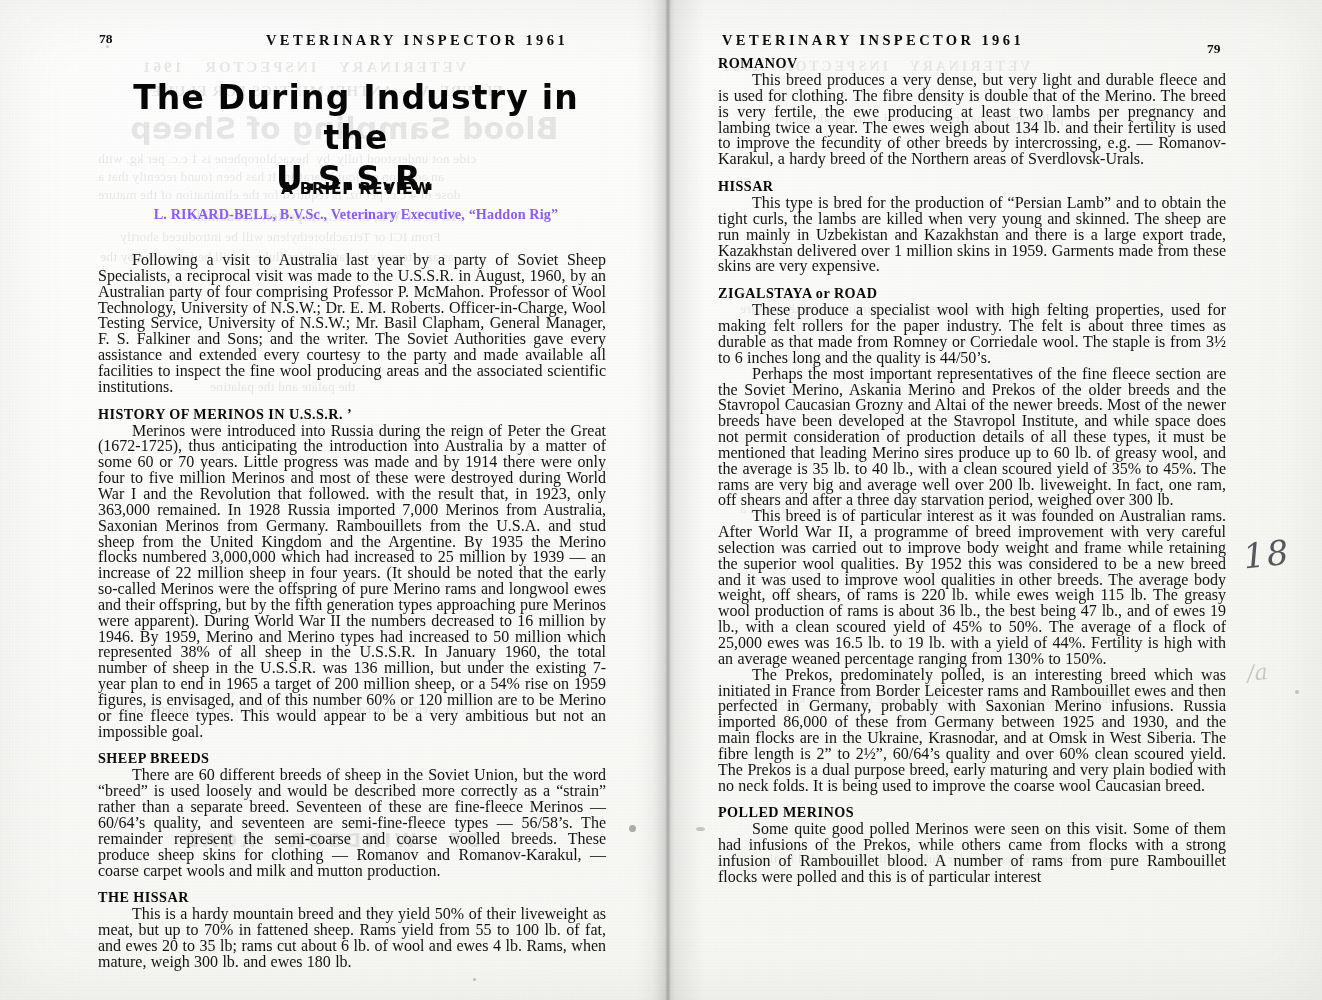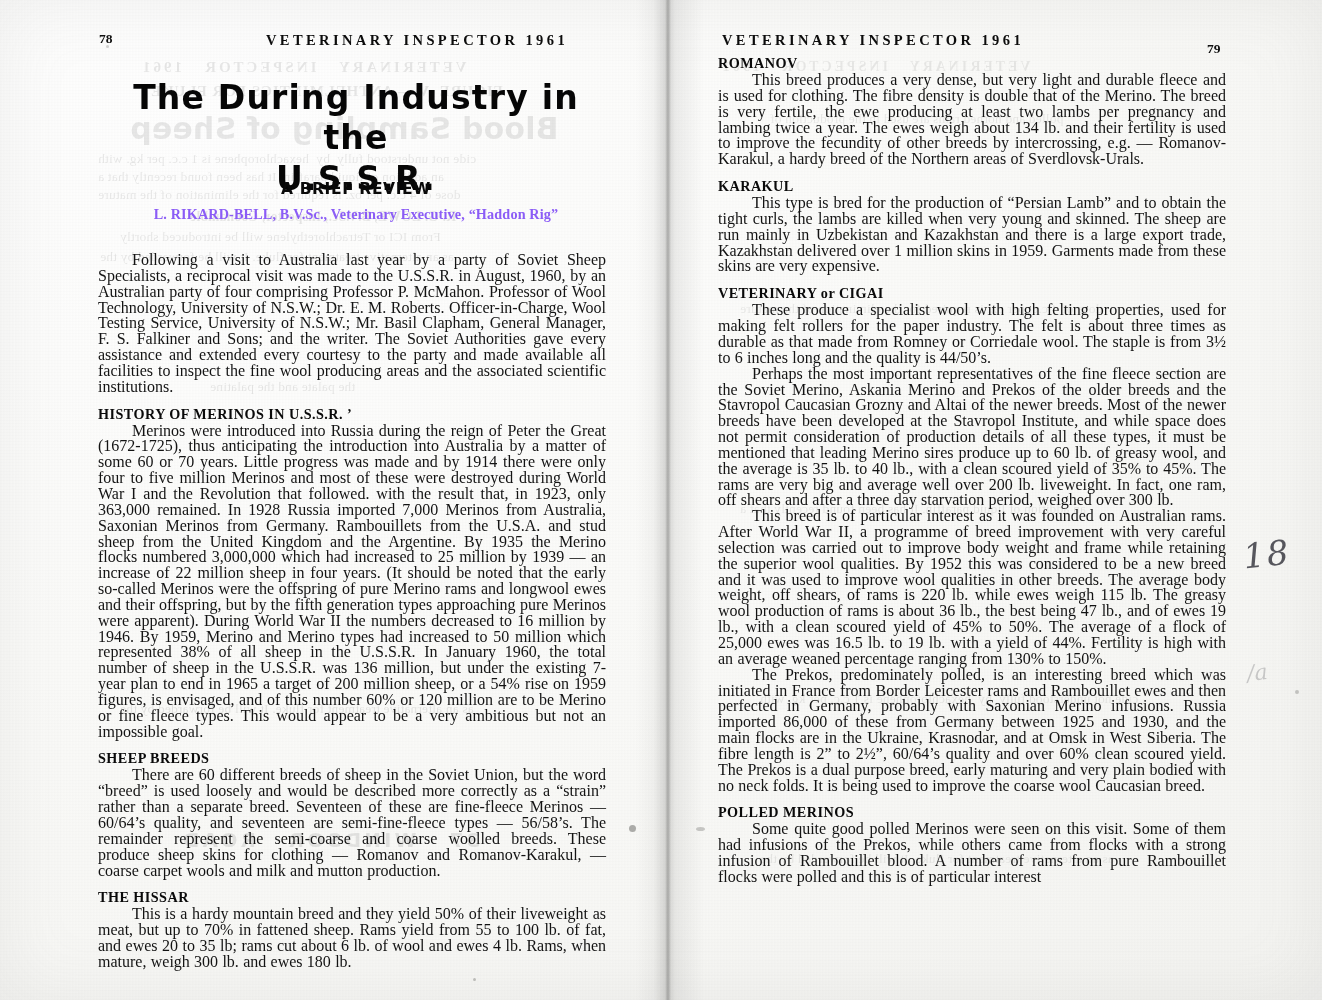--- a/index.html
+++ b/index.html
@@ -210,24 +210,24 @@
 
 <div class="page page-right">
 
   <div class="runhead" style="left:62px;top:32px;">VETERINARY  INSPECTOR  1961</div>
   <div class="folio" style="left:547px;top:41px;">79</div>
 
   <div class="col col-right" style="left:58px;top:52px;">
     <h2 class="head first">ROMANOV</h2>
     <p class="body">This breed produces a very dense, but very light and durable fleece and is used for clothing. The fibre density is double that of the Merino. The breed is very fertile, the ewe producing at least two lambs per pregnancy and lambing twice a year. The ewes weigh about 134 lb. and their fertility is used to improve the fecundity of other breeds by intercrossing, e.g. — Romanov-Karakul, a hardy breed of the Northern areas of Sverdlovsk-Urals.</p>
 
-    <h2 class="head">KARAKUL</h2>
+    <h2 class="head">HISSAR</h2>
     <p class="body">This type is bred for the production of “Persian Lamb” and to obtain the tight curls, the lambs are killed when very young and skinned. The sheep are run mainly in Uzbekistan and Kazakhstan and there is a large export trade, Kazakhstan delivered over 1 million skins in 1959. Garments made from these skins are very expensive.</p>
 
-    <h2 class="head">VETERINARY or CIGAI</h2>
+    <h2 class="head">ZIGALSTAYA or ROAD</h2>
     <p class="body">These produce a specialist wool with high felting properties, used for making felt rollers for the paper industry. The felt is about three times as durable as that made from Romney or Corriedale wool. The staple is from 3½ to 6 inches long and the quality is 44/50’s.</p>
 
     <p class="body">Perhaps the most important representatives of the fine fleece section are the Soviet Merino, Askania Merino and Prekos of the older breeds and the Stavropol Caucasian Grozny and Altai of the newer breeds. Most of the newer breeds have been developed at the Stavropol Institute, and while space does not permit consideration of production details of all these types, it must be mentioned that leading Merino sires produce up to 60 lb. of greasy wool, and the average is 35 lb. to 40 lb., with a clean scoured yield of 35% to 45%. The rams are very big and average well over 200 lb. liveweight. In fact, one ram, off shears and after a three day starvation period, weighed over 300 lb.</p>
 
     <p class="body">This breed is of particular interest as it was founded on Australian rams. After World War II, a programme of breed improvement with very careful selection was carried out to improve body weight and frame while retaining the superior wool qualities. By 1952 this was considered to be a new breed and it was used to improve wool qualities in other breeds. The average body weight, off shears, of rams is 220 lb. while ewes weigh 115 lb. The greasy wool production of rams is about 36 lb., the best being 47 lb., and of ewes 19 lb., with a clean scoured yield of 45% to 50%. The average of a flock of 25,000 ewes was 16.5 lb. to 19 lb. with a yield of 44%. Fertility is high with an average weaned percentage ranging from 130% to 150%.</p>
 
     <p class="body">The Prekos, predominately polled, is an interesting breed which was initiated in France from Border Leicester rams and Rambouillet ewes and then perfected in Germany, probably with Saxonian Merino infusions. Russia imported 86,000 of these from Germany between 1925 and 1930, and the main flocks are in the Ukraine, Krasnodar, and at Omsk in West Siberia. The fibre length is 2” to 2½”, 60/64’s quality and over 60% clean scoured yield. The Prekos is a dual purpose breed, early maturing and very plain bodied with no neck folds. It is being used to improve the coarse wool Caucasian breed.</p>
 
     <h2 class="head">POLLED MERINOS</h2>
     <p class="body">Some quite good polled Merinos were seen on this visit. Some of them had infusions of the Prekos, while others came from flocks with a strong infusion of Rambouillet blood. A number of rams from pure Rambouillet flocks were polled and this is of particular interest</p>

